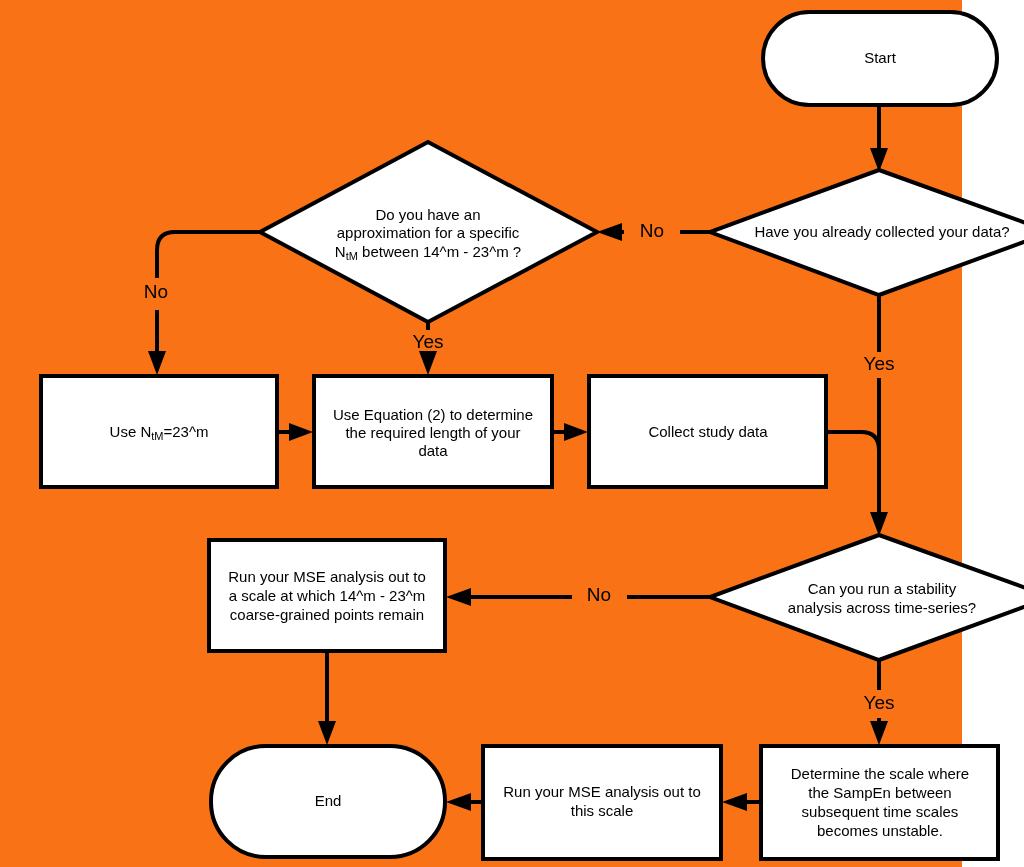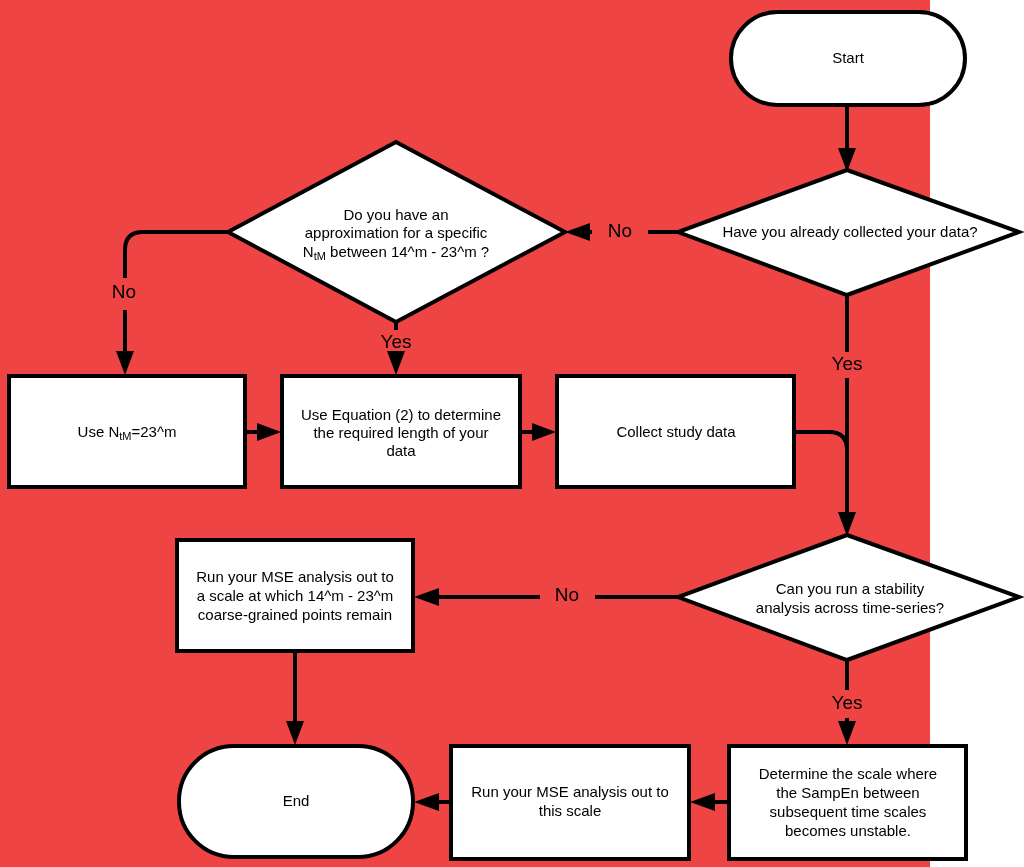--- a/index.html
+++ b/index.html
@@ -10,21 +10,22 @@
   body {
     width: 1024px;
     height: 867px;
     font-family: "Liberation Sans", sans-serif;
     overflow: hidden;
   }
   #flowchart-root {
     position: relative;
     width: 930px;
     height: 867px;
-    background: #ef4444;
+    background: #f97316;
+    padding-left: 32px;
   }
   svg#flow-svg {
     display: block;
     width: 1024px;
     height: 867px;
   }
   .shape-outline {
     fill: #ffffff;
     stroke: #000000;
     stroke-width: 4;

